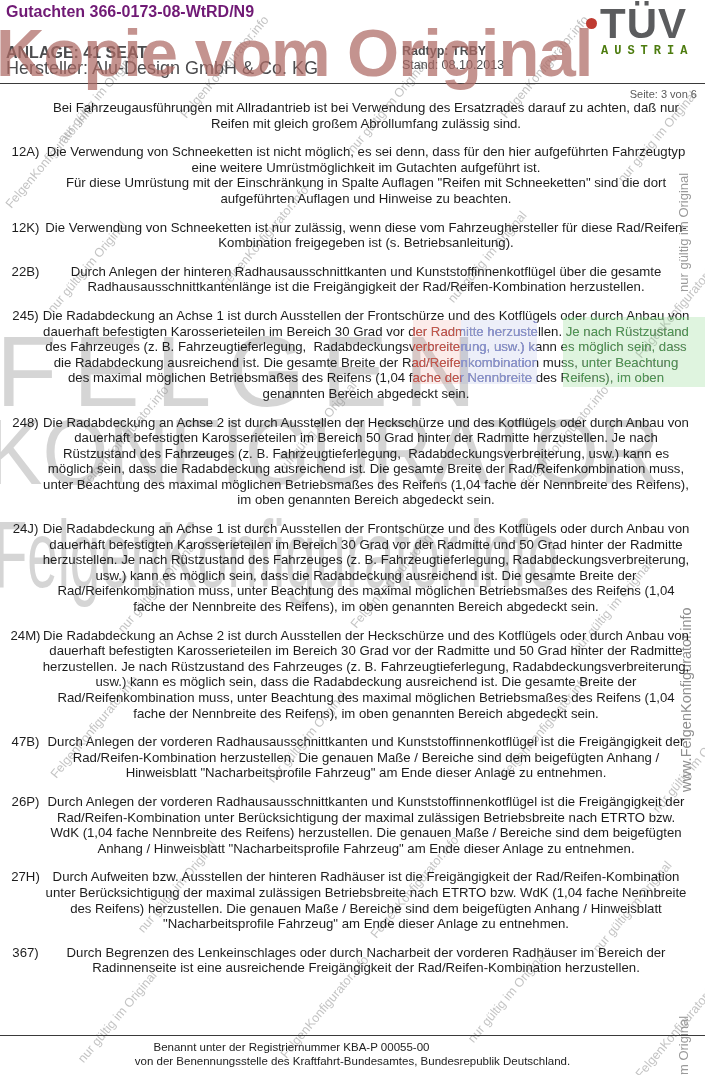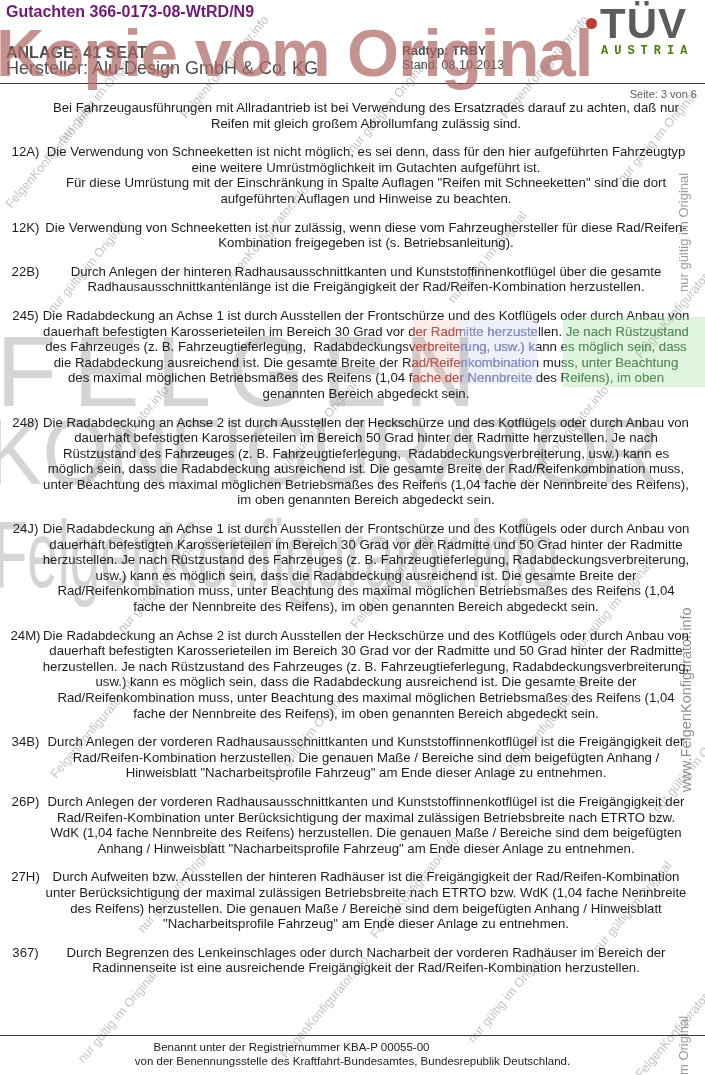--- a/index.html
+++ b/index.html
@@ -154,21 +154,21 @@
       <div class="clabel ctpl-label">24J)</div>
       <div class="ctext  ctpl-text">Die Radabdeckung an Achse 1 ist durch Ausstellen der Frontschürze und des Kotflügels oder durch Anbau von dauerhaft befestigten Karosserieteilen im Bereich 30 Grad vor der Radmitte und 50 Grad hinter der Radmitte herzustellen. Je nach Rüstzustand des Fahrzeuges (z. B. Fahrzeugtieferlegung, Radabdeckungsverbreiterung, usw.) kann es möglich sein, dass die Radabdeckung ausreichend ist. Die gesamte Breite der Rad/Reifenkombination muss, unter Beachtung des maximal möglichen Betriebsmaßes des Reifens (1,04 fache der Nennbreite des Reifens), im oben genannten Bereich abgedeckt sein.</div>
     </div>
 
     <div class="clause">
       <div class="clabel ctpl-label">24M)</div>
       <div class="ctext  ctpl-text">Die Radabdeckung an Achse 2 ist durch Ausstellen der Heckschürze und des Kotflügels oder durch Anbau von dauerhaft befestigten Karosserieteilen im Bereich 30 Grad vor der Radmitte und 50 Grad hinter der Radmitte herzustellen. Je nach Rüstzustand des Fahrzeuges (z. B. Fahrzeugtieferlegung, Radabdeckungsverbreiterung, usw.) kann es möglich sein, dass die Radabdeckung ausreichend ist. Die gesamte Breite der Rad/Reifenkombination muss, unter Beachtung des maximal möglichen Betriebsmaßes des Reifens (1,04 fache der Nennbreite des Reifens), im oben genannten Bereich abgedeckt sein.</div>
     </div>
 
     <div class="clause">
-      <div class="clabel ctpl-label">34B)</div>
+      <div class="clabel ctpl-label">47B)</div>
       <div class="ctext  ctpl-text">Durch Anlegen der vorderen Radhausausschnittkanten und Kunststoffinnenkotflügel ist die Freigängigkeit der Rad/Reifen-Kombination herzustellen. Die genauen Maße / Bereiche sind dem beigefügten Anhang / Hinweisblatt "Nacharbeitsprofile Fahrzeug" am Ende dieser Anlage zu entnehmen.</div>
     </div>
 
     <div class="clause">
       <div class="clabel ctpl-label">26P)</div>
       <div class="ctext  ctpl-text">Durch Anlegen der vorderen Radhausausschnittkanten und Kunststoffinnenkotflügel ist die Freigängigkeit der Rad/Reifen-Kombination unter Berücksichtigung der maximal zulässigen Betriebsbreite nach ETRTO bzw. WdK (1,04 fache Nennbreite des Reifens) herzustellen. Die genauen Maße / Bereiche sind dem beigefügten Anhang / Hinweisblatt "Nacharbeitsprofile Fahrzeug" am Ende dieser Anlage zu entnehmen.</div>
     </div>
 
     <div class="clause">
       <div class="clabel ctpl-label">27H)</div>

